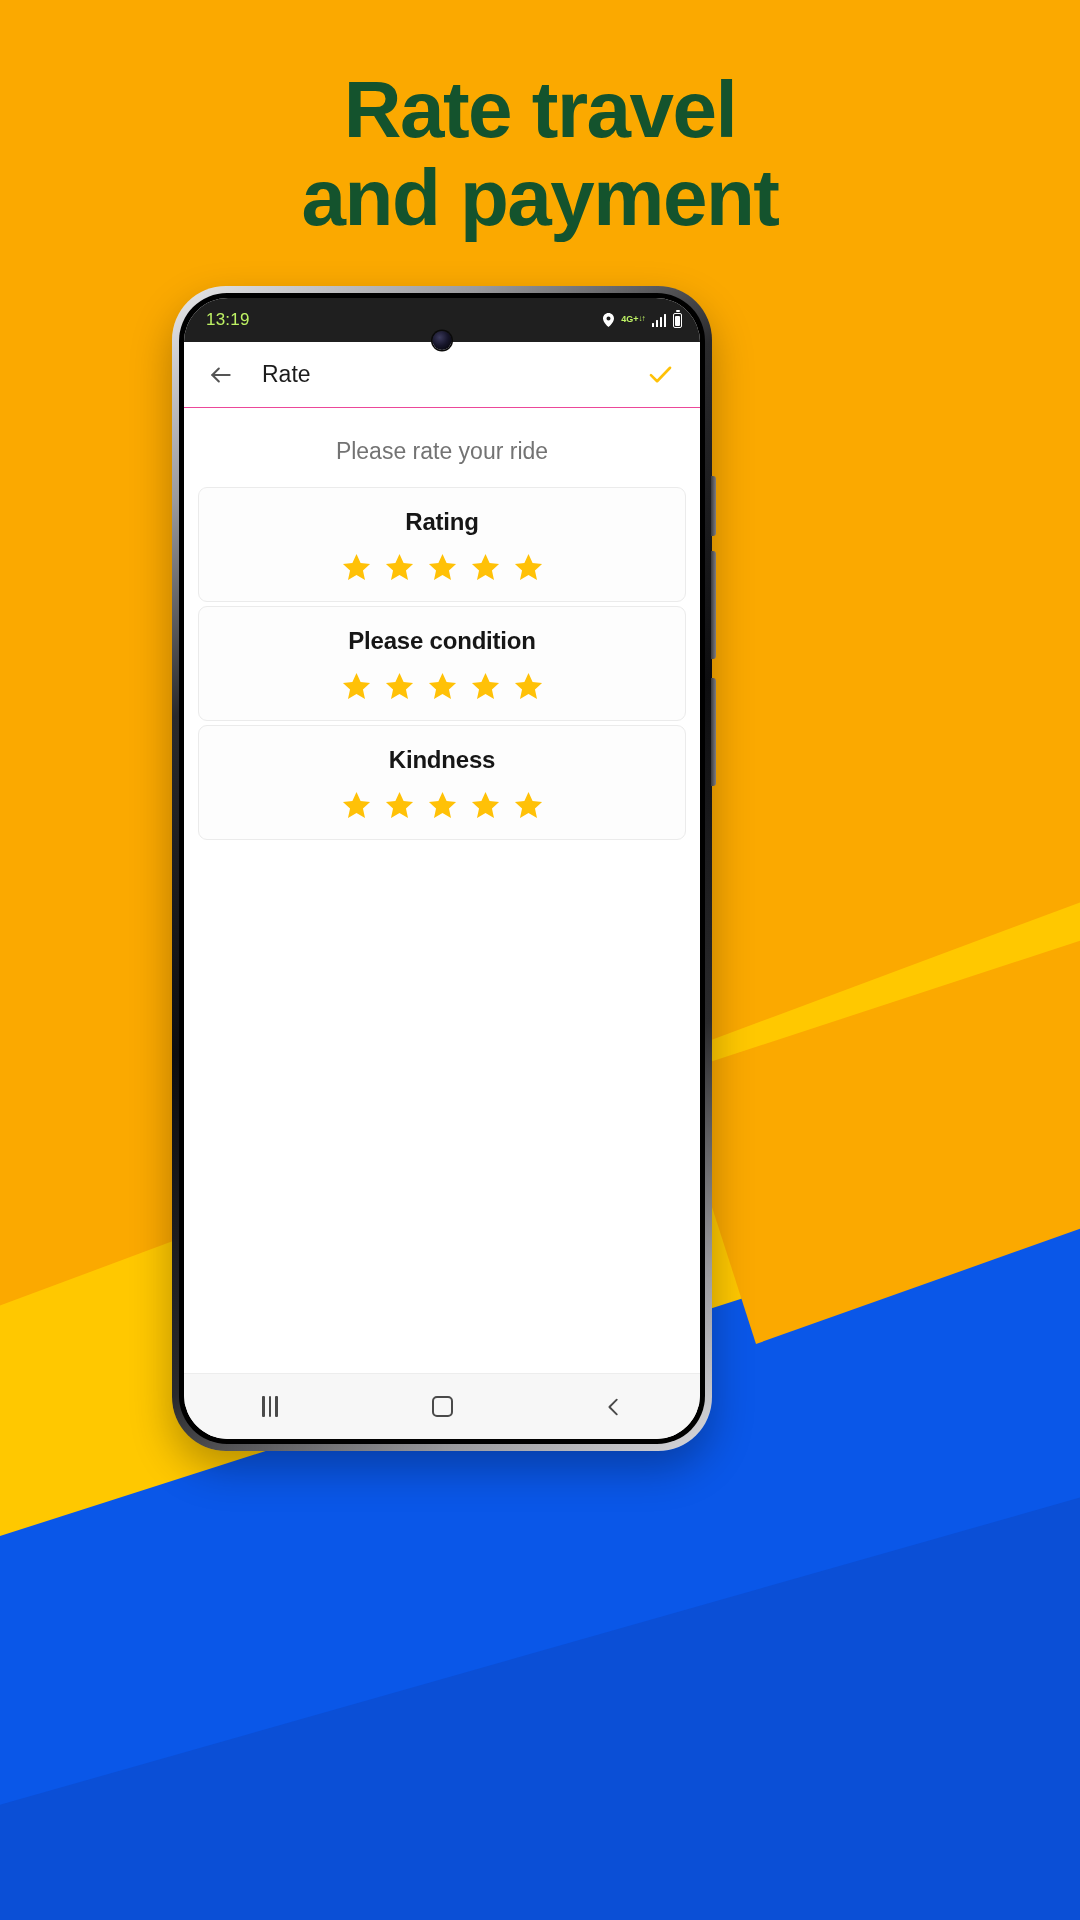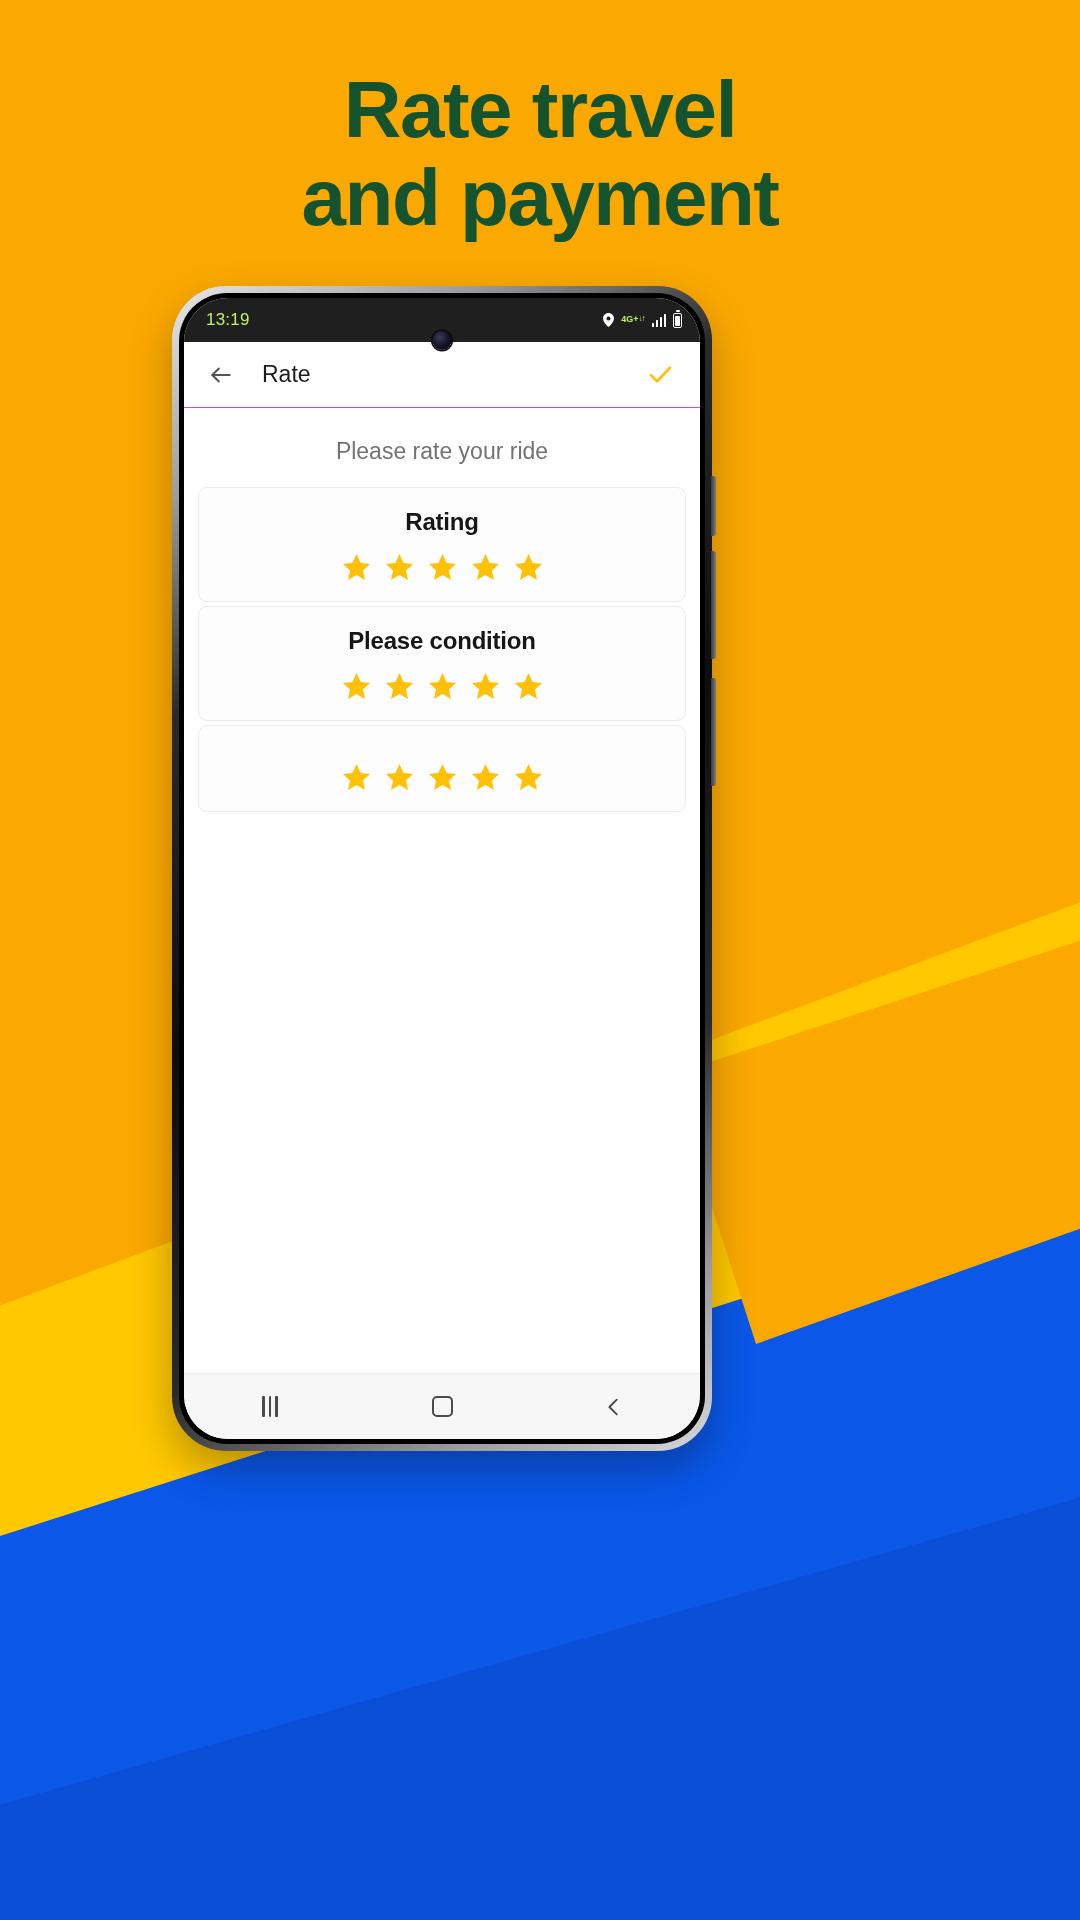--- a/index.html
+++ b/index.html
@@ -317,20 +317,21 @@
                 </svg>
                 <svg class="star" viewBox="0 0 24 24">
                   <path d="M12 1.6l3.18 6.9 7.32.78-5.5 5.08 1.58 7.24L12 17.9 5.42 21.6 7 14.36 1.5 9.28l7.32-.78z" fill="#FFC107" stroke="#FFC107" stroke-width="0"></path>
                 </svg>
                 <svg class="star" viewBox="0 0 24 24">
                   <path d="M12 1.6l3.18 6.9 7.32.78-5.5 5.08 1.58 7.24L12 17.9 5.42 21.6 7 14.36 1.5 9.28l7.32-.78z" fill="#FFC107" stroke="#FFC107" stroke-width="0"></path>
                 </svg>
               </div>
             </div>
             <div class="rate-card">
+              <div class="card-title">Kindness</div>
               <div class="stars">
                 <svg class="star" viewBox="0 0 24 24">
                   <path d="M12 1.6l3.18 6.9 7.32.78-5.5 5.08 1.58 7.24L12 17.9 5.42 21.6 7 14.36 1.5 9.28l7.32-.78z" fill="#FFC107" stroke="#FFC107" stroke-width="0"></path>
                 </svg>
                 <svg class="star" viewBox="0 0 24 24">
                   <path d="M12 1.6l3.18 6.9 7.32.78-5.5 5.08 1.58 7.24L12 17.9 5.42 21.6 7 14.36 1.5 9.28l7.32-.78z" fill="#FFC107" stroke="#FFC107" stroke-width="0"></path>
                 </svg>
                 <svg class="star" viewBox="0 0 24 24">
                   <path d="M12 1.6l3.18 6.9 7.32.78-5.5 5.08 1.58 7.24L12 17.9 5.42 21.6 7 14.36 1.5 9.28l7.32-.78z" fill="#FFC107" stroke="#FFC107" stroke-width="0"></path>
                 </svg>

